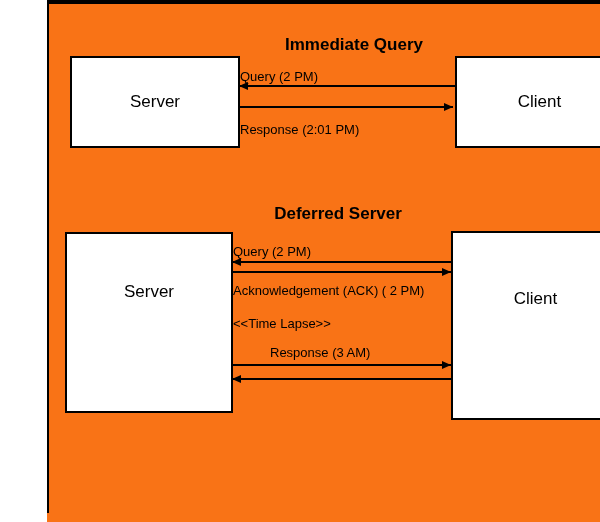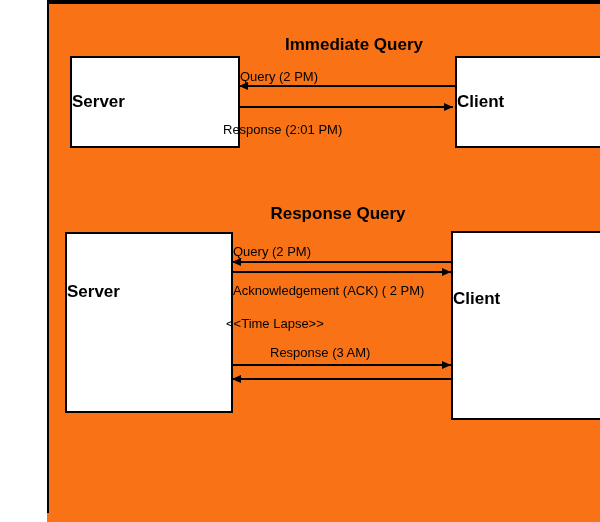--- a/index.html
+++ b/index.html
@@ -13,50 +13,50 @@
 
   .title{
     position:absolute;width:300px;text-align:center;
     font-size:17px;font-weight:bold;white-space:nowrap;
   }
   #title-immediate{left:157px;top:35px;}
   #title-deferred{left:141px;top:204px;}
 
   .box{
     position:absolute;box-sizing:border-box;border:2px solid #000;background:#ffffff;
-    display:flex;font-size:17px;font-weight:bold;
+    display:flex;justify-content:center;font-size:17px;font-weight:normal;
   }
   #server-box-1{left:23px;top:56px;width:170px;height:92px;align-items:center;}
   #client-box-1{left:408px;top:56px;width:169px;height:92px;align-items:center;}
   #server-box-2{left:18px;top:232px;width:168px;height:181px;align-items:flex-start;padding-top:48px;}
   #client-box-2{left:404px;top:231px;width:169px;height:189px;align-items:flex-start;padding-top:56px;}
 
   .shaft{position:absolute;height:2px;background:#000;}
   .head{position:absolute;width:0;height:0;border-top:4px solid transparent;border-bottom:4px solid transparent;}
   .head.left{border-right:9px solid #000;}
   .head.right{border-left:9px solid #000;}
 
   .msg-label{
     position:absolute;text-align:left;font-size:13px;white-space:nowrap;
   }
   
   #a1-shaft{left:192px;top:85px;width:216px;}
   #a1-head{left:192px;top:82px;}
   #a1-label{left:193px;top:69px;width:215px;}
   #a2-shaft{left:193px;top:106px;width:213px;}
   #a2-head{left:397px;top:103px;}
-  #a2-label{left:176px;top:122px;width:242px;}
+  #a2-label{left:193px;top:122px;width:242px;}
   
   #b1-shaft{left:185px;top:261px;width:219px;}
   #b1-head{left:185px;top:258px;}
   #b1-label{left:186px;top:244px;width:218px;}
   #b2-shaft{left:186px;top:271px;width:218px;}
   #b2-head{left:395px;top:268px;}
   #b2-label{left:186px;top:283px;width:174px;}
-  #b3-label{left:179px;top:316px;width:218px;}
+  #b3-label{left:186px;top:316px;width:218px;}
   #b4-shaft{left:186px;top:364px;width:218px;}
   #b4-head{left:395px;top:361px;}
   #b4-label{left:186px;top:345px;width:218px;padding-left:37px;}
   #b5-shaft{left:185px;top:378px;width:219px;}
   #b5-head{left:185px;top:375px;}
   #b5-label{left:186px;top:388px;width:218px;}
 </style>
 </head>
 <body>
 
@@ -74,21 +74,21 @@
   </div>
 
   <div class="msg-label" id="a1-label">Query (2 PM)</div>
   <div class="shaft" id="a1-shaft"></div>
   <div class="head left" id="a1-head"></div>
 
   <div class="shaft" id="a2-shaft"></div>
   <div class="head right" id="a2-head"></div>
   <div class="msg-label" id="a2-label">Response (2:01 PM)</div>
 
-  <div class="title" id="title-deferred">Response Query</div>
+  <div class="title" id="title-deferred">Deferred Server</div>
 
   <div class="box" id="server-box-2">
     <span>Server</span>
   </div>
   <div class="box" id="client-box-2">
     <span>Client</span>
   </div>
 
   <div class="msg-label" id="b1-label">Query (2 PM)</div>
   <div class="shaft" id="b1-shaft"></div>

